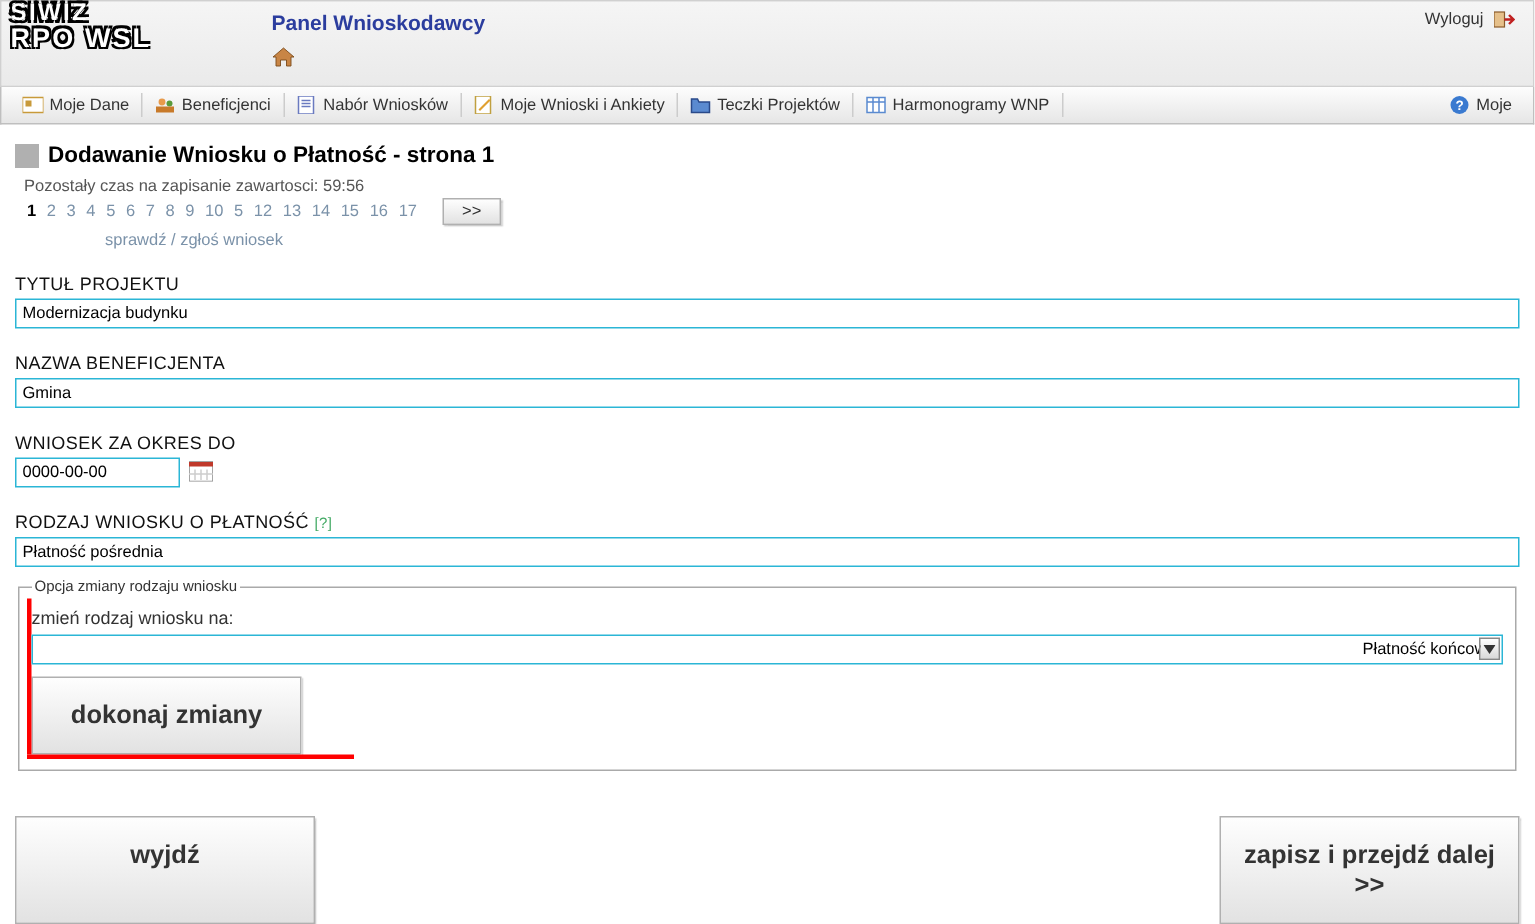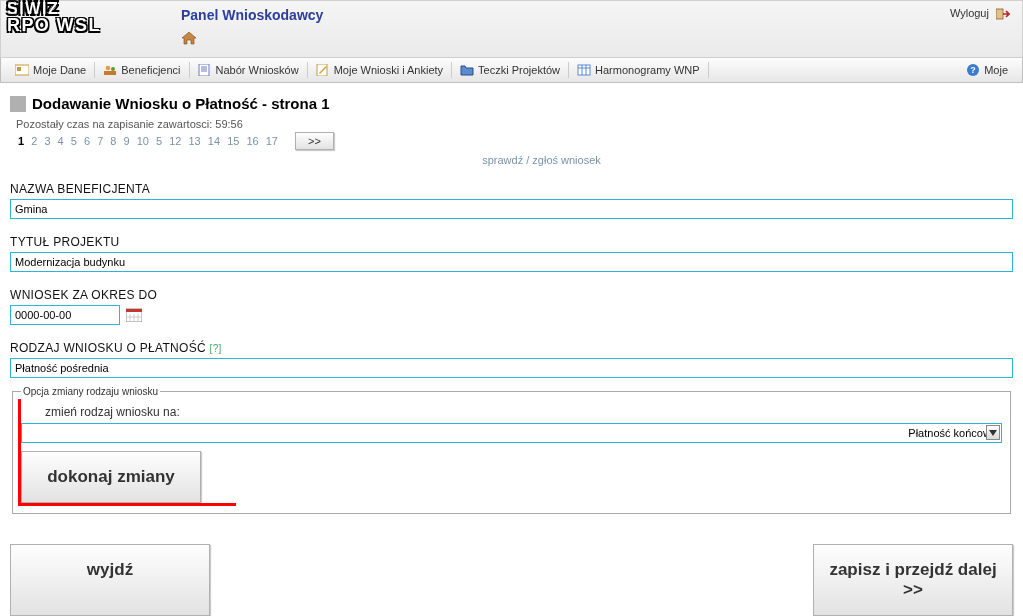--- a/index.html
+++ b/index.html
@@ -24,31 +24,31 @@
 
 .main { padding:12px 10px 30px 10px;}
 .page-h { display:flex; align-items:center; margin-bottom:6px;}
 .page-h .sq{width:16px;height:16px;background:#b0b0b0;margin-right:6px;}
 .page-h .ttl{font-weight:bold;font-size:15px;color:#000;}
 .remain { font-size:11px; color:#555; margin-left:6px;}
 .pager { margin:2px 0 4px 6px;}
 .pager a{color:#7b92a9;text-decoration:none;padding:0 2px;font-size:11px;}
 .pager a.cur{color:#000;font-weight:bold;}
 .pager .nx{display:inline-block; background:linear-gradient(#fefefe,#e2e2e2); border:1px solid #b0b0b0; padding:2px 12px; margin-left:12px; box-shadow:1px 1px 1px #ccc;}
-.pager-sub {margin-left:60px;text-align:center;}
+.pager-sub {margin-left:60px;}
 .pager-sub a{color:#7b92a9;text-decoration:none;font-size:11px;}
 .fgroup{margin-top:16px;}
 .flabel{font-size:12px; font-weight:normal; color:#111; letter-spacing:.3px;}
 .flabel .hint{color:#4a6; font-size:10px;}
 .finput{width:100%; border:1px solid #2bb6d6; background:#fff; padding:3px 4px; font-size:11px; margin-top:3px; font-family:inherit;}
 .small-field{width:110px;}
 .calico{margin-left:6px;vertical-align:middle;}
 fieldset.optbox{border:1px solid #aaa; margin-top:8px; padding:6px 8px 10px 8px;}
 fieldset.optbox legend{font-size:10px; color:#333;}
-.optbox .sublbl{font-size:12px; margin:2px 0 4px;padding-left:24px;}
+.optbox .sublbl{font-size:12px; margin:2px 0 4px;}
 .selectwrap{position:relative;}
 .selectwrap .seltext{width:100%; border:1px solid #2bb6d6; padding:3px 4px; font-size:11px;text-align:right;}
 .selectwrap .arrow{position:absolute; right:2px; top:2px; width:14px; height:15px; background:linear-gradient(#fefefe,#d9d9d9); border:1px solid #888; display:flex;align-items:center;justify-content:center;}
 .btn { display:inline-block; background:linear-gradient(#fefefe,#e2e2e2); border:1px solid #b0b0b0; padding:15px 12px; font-weight:bold; font-size:17px; box-shadow:1px 1px 1px #ccc; text-align:center; cursor:pointer;}
 .btn.wide{width:200px;}
 .btn-change{width:180px;margin-top:8px;}
 .redwrap{position:relative;}
 .redwrap::before{content:"";position:absolute;left:-3px;top:-6px;width:3px;height:calc(100% + 6px);background:red;}
 .redwrap::after{content:"";position:absolute;left:-3px;bottom:-3px;width:218px;height:3px;background:red;}
 .footbtns{display:flex;justify-content:space-between;margin-top:30px;}
@@ -169,27 +169,27 @@
     <a>13</a>
     <a>14</a>
     <a>15</a>
     <a>16</a>
     <a>17</a>
     <span class="nx">&gt;&gt;</span>
   </div>
   <div class="pager-sub"><a>sprawdź / zgłoś wniosek</a></div>
 
   <div class="fgroup">
+    <div class="flabel">TYTUŁ PROJEKTU</div>
+    <input class="finput" value="Modernizacja budynku" style="">
+  </div>
+
+  <div class="fgroup">
     <div class="flabel">NAZWA BENEFICJENTA</div>
     <input class="finput" value="Gmina" style="">
-  </div>
-
-  <div class="fgroup">
-    <div class="flabel">TYTUŁ PROJEKTU</div>
-    <input class="finput" value="Modernizacja budynku" style="">
   </div>
 
   <div class="fgroup">
     <div class="flabel">WNIOSEK ZA OKRES DO</div>
     <input class="finput small-field" value="0000-00-00" style=""><span class="calico"><svg width="16" height="14">
           <rect x="0" y="1" width="16" height="13" fill="#fff" stroke="#888"></rect>
           <rect x="0" y="1" width="16" height="3" fill="#c0392b"></rect>
           <line x1="4" y1="6" x2="4" y2="13" stroke="#ccc"></line>
           <line x1="8" y1="6" x2="8" y2="13" stroke="#ccc"></line>
           <line x1="12" y1="6" x2="12" y2="13" stroke="#ccc"></line>

